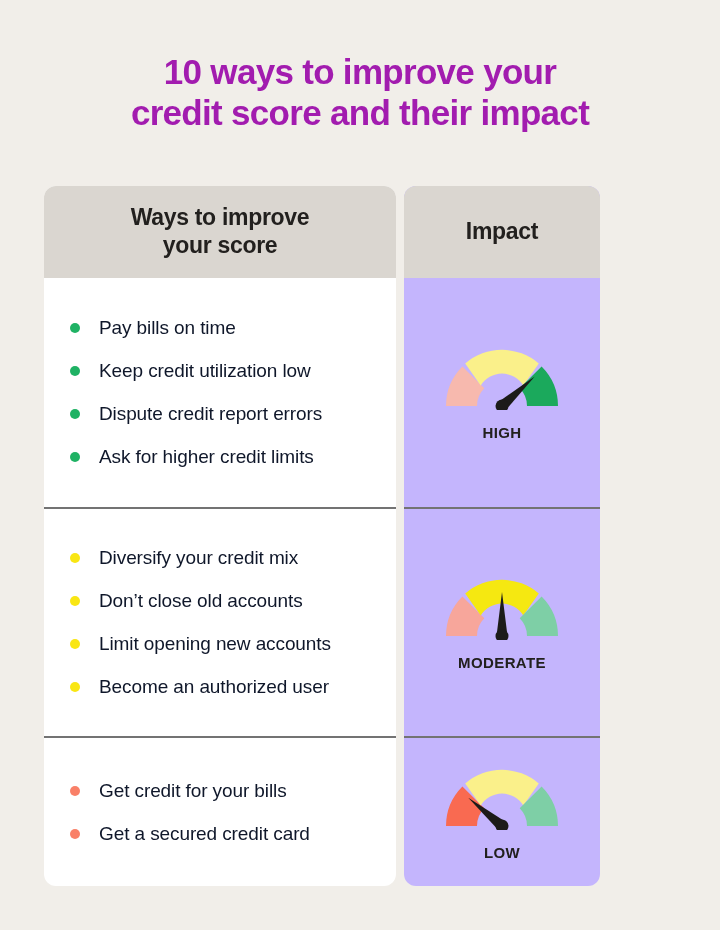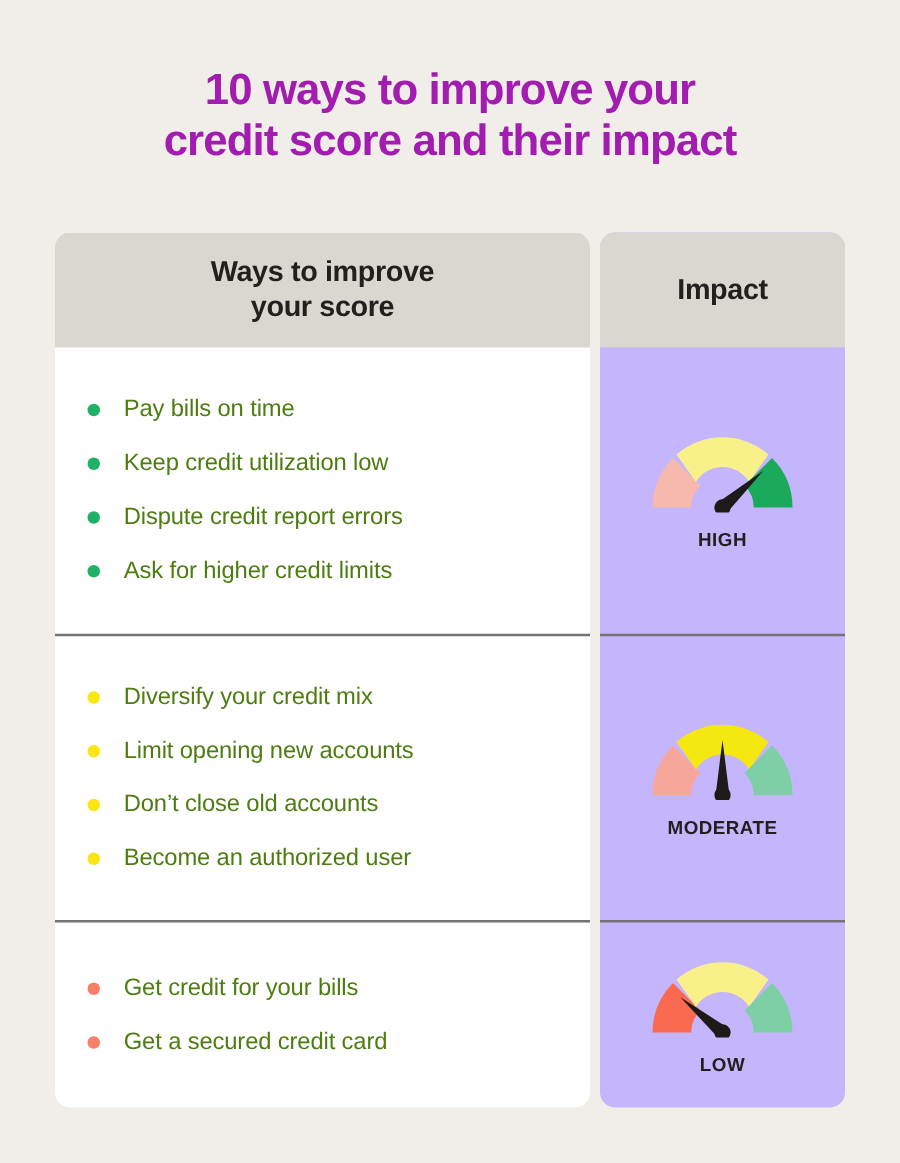--- a/index.html
+++ b/index.html
@@ -41,21 +41,21 @@
     position: absolute;
     left: 44px;
     top: 186px;
     width: 632px;
     height: 700px;
     display: flex;
     gap: 8px;
   }
 
   .col-ways {
-    width: 428px;
+    width: 352px;
     background: #FFFFFF;
     border-radius: 12px;
     overflow: hidden;
     display: flex;
     flex-direction: column;
   }
   .col-impact {
     width: 196px;
     background: #c4b5fd;
     border-radius: 12px;
@@ -97,21 +97,21 @@
   .ways-list {
     list-style: none;
     margin: 0;
     padding: 0 0 0 26px;
   }
   .way-item {
     display: flex;
     align-items: center;
     height: 43px;
     font-size: 19px;
-    color: #4d7c0f;
+    color: #0f172a;
     letter-spacing: -0.1px;
   }
   .bullet {
     width: 10px;
     height: 10px;
     border-radius: 50%;
     flex: 0 0 auto;
     margin-right: 19px;
   }
   .b-green  { background: #1FB264; }
@@ -186,25 +186,25 @@
       </div>
 
       <div class="group g2">
         <ul class="ways-list">
           <li class="way-item">
             <span class="bullet b-yellow"></span>
             <span>Diversify your credit mix</span>
           </li>
           <li class="way-item">
             <span class="bullet b-yellow"></span>
+            <span>Don’t close old accounts</span>
+          </li>
+          <li class="way-item">
+            <span class="bullet b-yellow"></span>
             <span>Limit opening new accounts</span>
-          </li>
-          <li class="way-item">
-            <span class="bullet b-yellow"></span>
-            <span>Don’t close old accounts</span>
           </li>
           <li class="way-item">
             <span class="bullet b-yellow"></span>
             <span>Become an authorized user</span>
           </li>
         </ul>
       </div>
 
       <div class="group g3">
         <ul class="ways-list">

